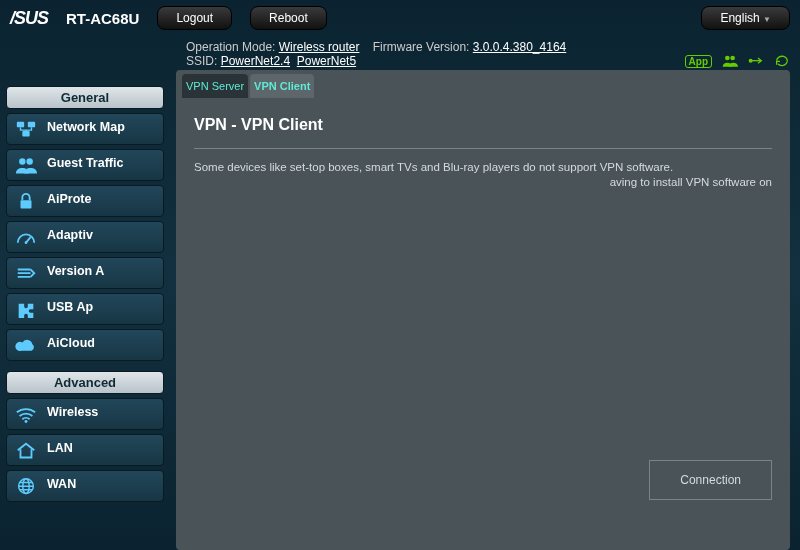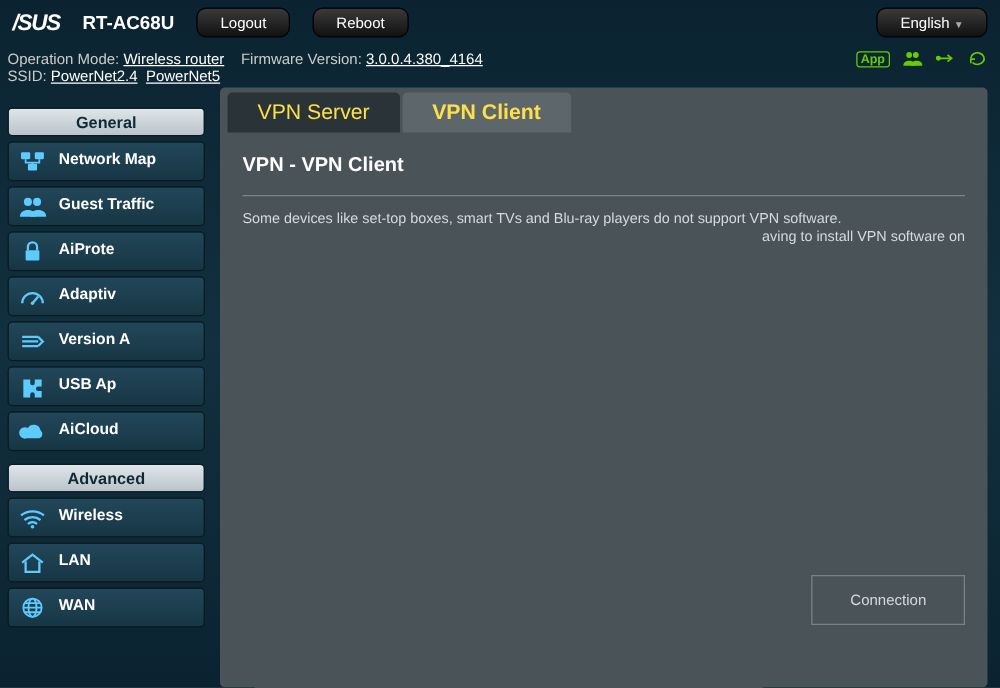--- a/index.html
+++ b/index.html
@@ -18,21 +18,21 @@
   .btn {
     background: linear-gradient(#3a3a3a,#111);
     border: 1px solid #000; border-radius: 8px;
     padding: 4px 18px; color: #fff; font-size: 12px; cursor: pointer;
     text-align: center;
   }
   .lang { margin-left: auto; display:flex; align-items:flex-start; gap:6px;}
   .chev { font-size: 8px; color:#aaa;}
   
   .status-row {
-    padding: 4px 10px 2px 6px; display:flex; align-items:flex-start;
+    margin-left: 180px; padding: 4px 10px 2px 6px; display:flex; align-items:flex-end;
   }
   .status-text { color:#ccc; }
   .status-text a { color:#fff; text-decoration:underline; }
   .status-icons { margin-left:auto; display:flex; gap:10px; align-items:center; }
   .ic-app { color:#6c0; border:1px solid #6c0; border-radius:3px; padding:0 3px; font-size:10px; font-weight:bold;}
   .ic { width:16px; height:14px; display:inline-block; }
   
   .body { display:flex; }
   .sidebar { width: 170px; padding: 6px 6px 0 6px; }
   .quick {
@@ -52,22 +52,22 @@
     border:1px solid #0a1a22; border-radius:4px;
     margin-top:4px; padding:6px 8px; font-size:12.5px; font-weight:bold; cursor:pointer;
   }
   .nav-icon { width:22px; height:18px; flex:0 0 22px; }
   .content {
     flex:1; background:#4a5358; margin:0 10px 10px 6px; border-radius:4px;
     position:relative; min-height: 480px;
   }
   .tabs { display:flex; padding: 4px 6px 0 6px; gap:2px;}
   .tab {
-    background:#2a3438; color:#fde047; border-radius:4px 4px 0 0; padding:6px 24px;
-    font-size:17px; cursor:pointer;
+    background:#2a3438; color:#5eead4; border-radius:4px 4px 0 0; padding:6px 4px;
+    font-size:11px; cursor:pointer;
   }
   .tab.active { background:#5c666b; font-weight:bold;}
   .panel { padding: 10px 18px; }
   .panel h2 { font-size:16px; color:#fff; padding: 8px 0 14px 0; border-bottom:1px solid #7a8488;}
   .panel p { color:#d5dadd; font-size:11.5px; margin-top:10px; line-height:1.45;}
   .connection-box {
     position:absolute; right:18px; top:390px;
     border:1px solid #7a8488; color:#d5dadd;
     padding: 12px 30px; font-size:12px;
   }

